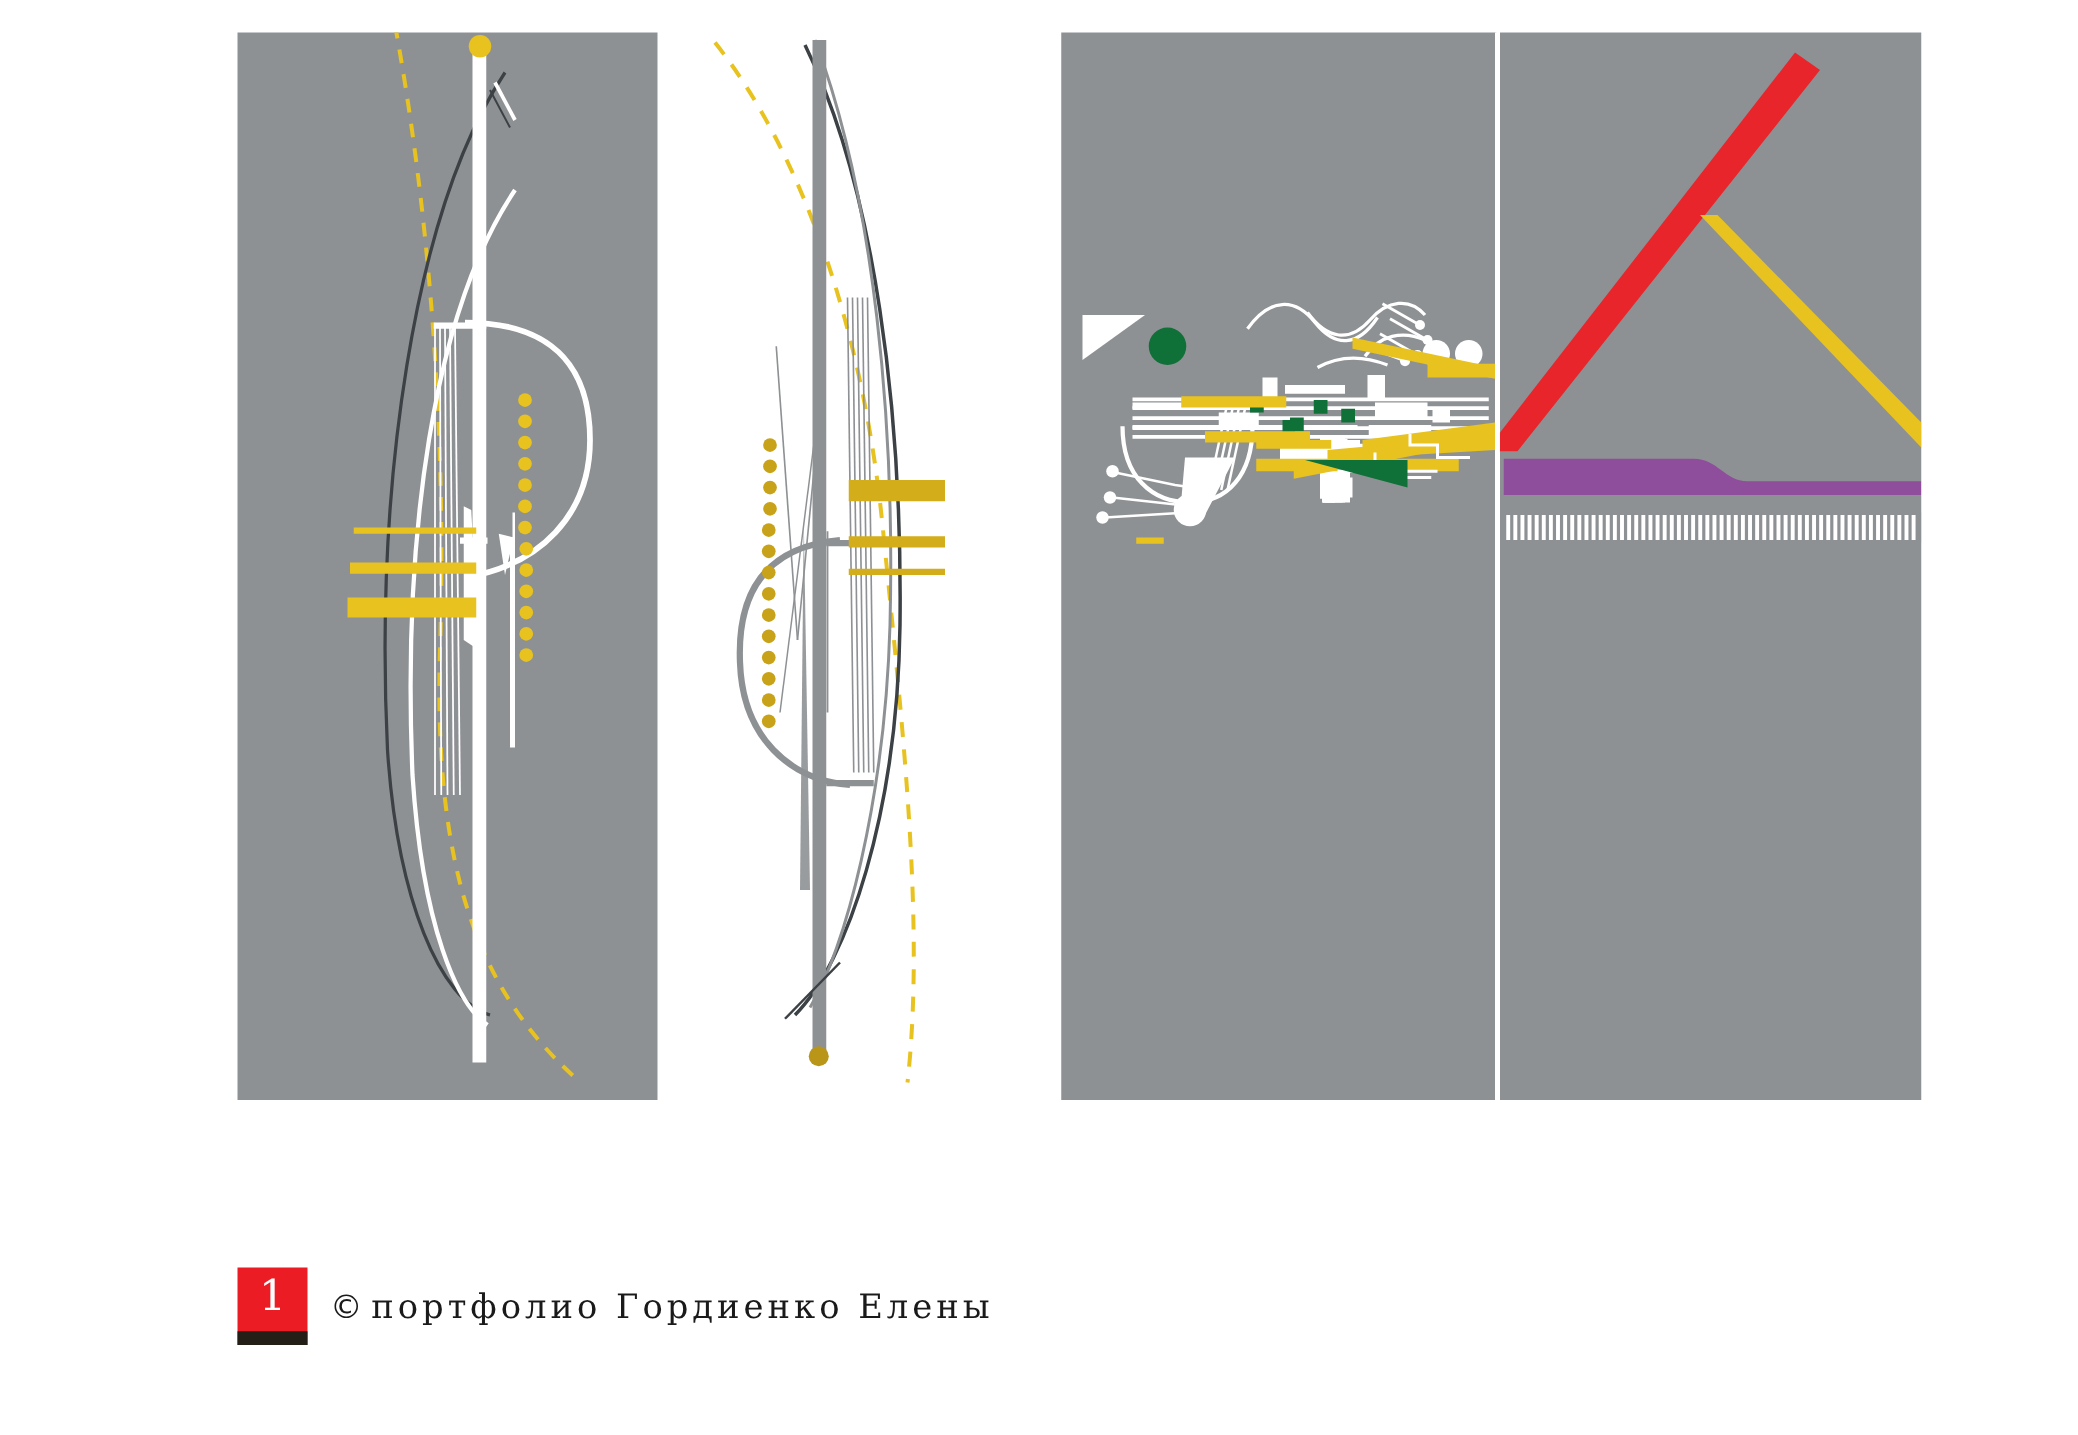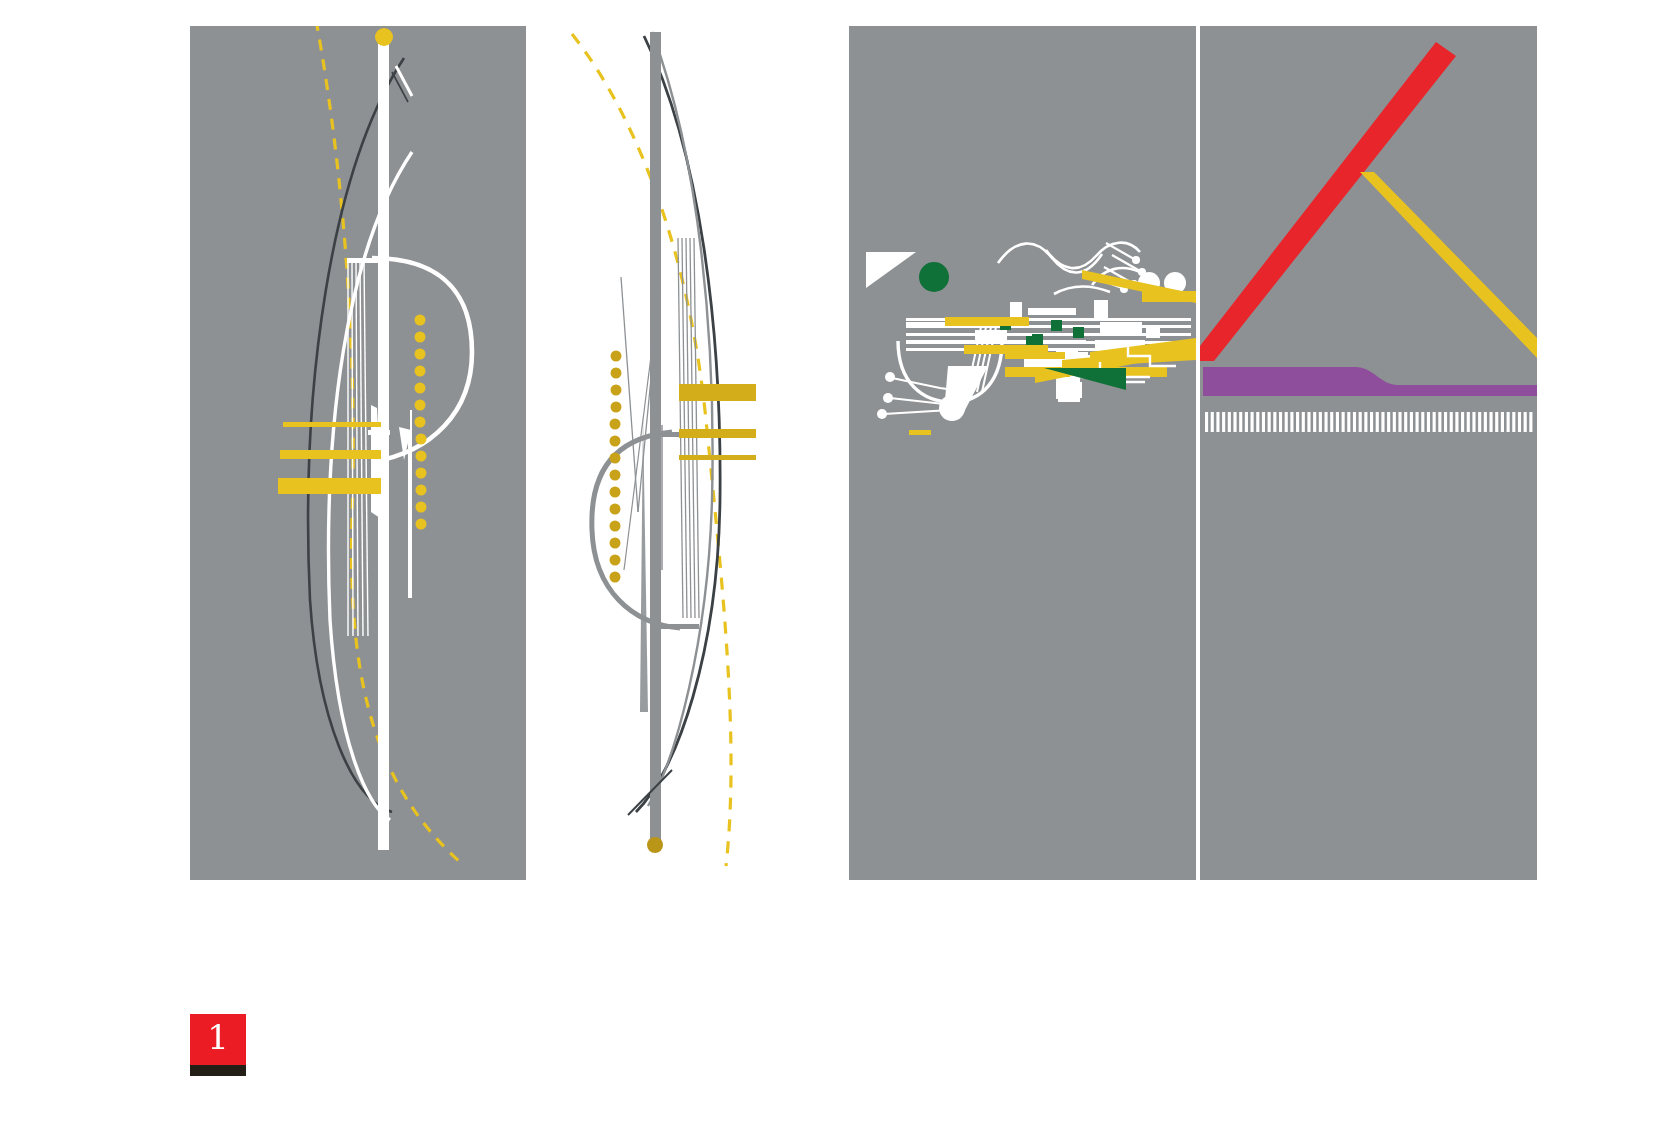--- a/index.html
+++ b/index.html
@@ -400,15 +400,18 @@
     <rect x="1196" y="26" width="4" height="854" fill="#ffffff"></rect>
 
   </svg>
 
   
   <div class="footer">
     <div class="page-badge">
       <span class="num">1</span>
       <span class="foot-bar"></span>
     </div>
+    <div class="footer-text">
+      <span class="copy">©</span><span>портфолио Гордиенко Елены</span>
+    </div>
   </div>
 
 </div>
 
 </body></html>

